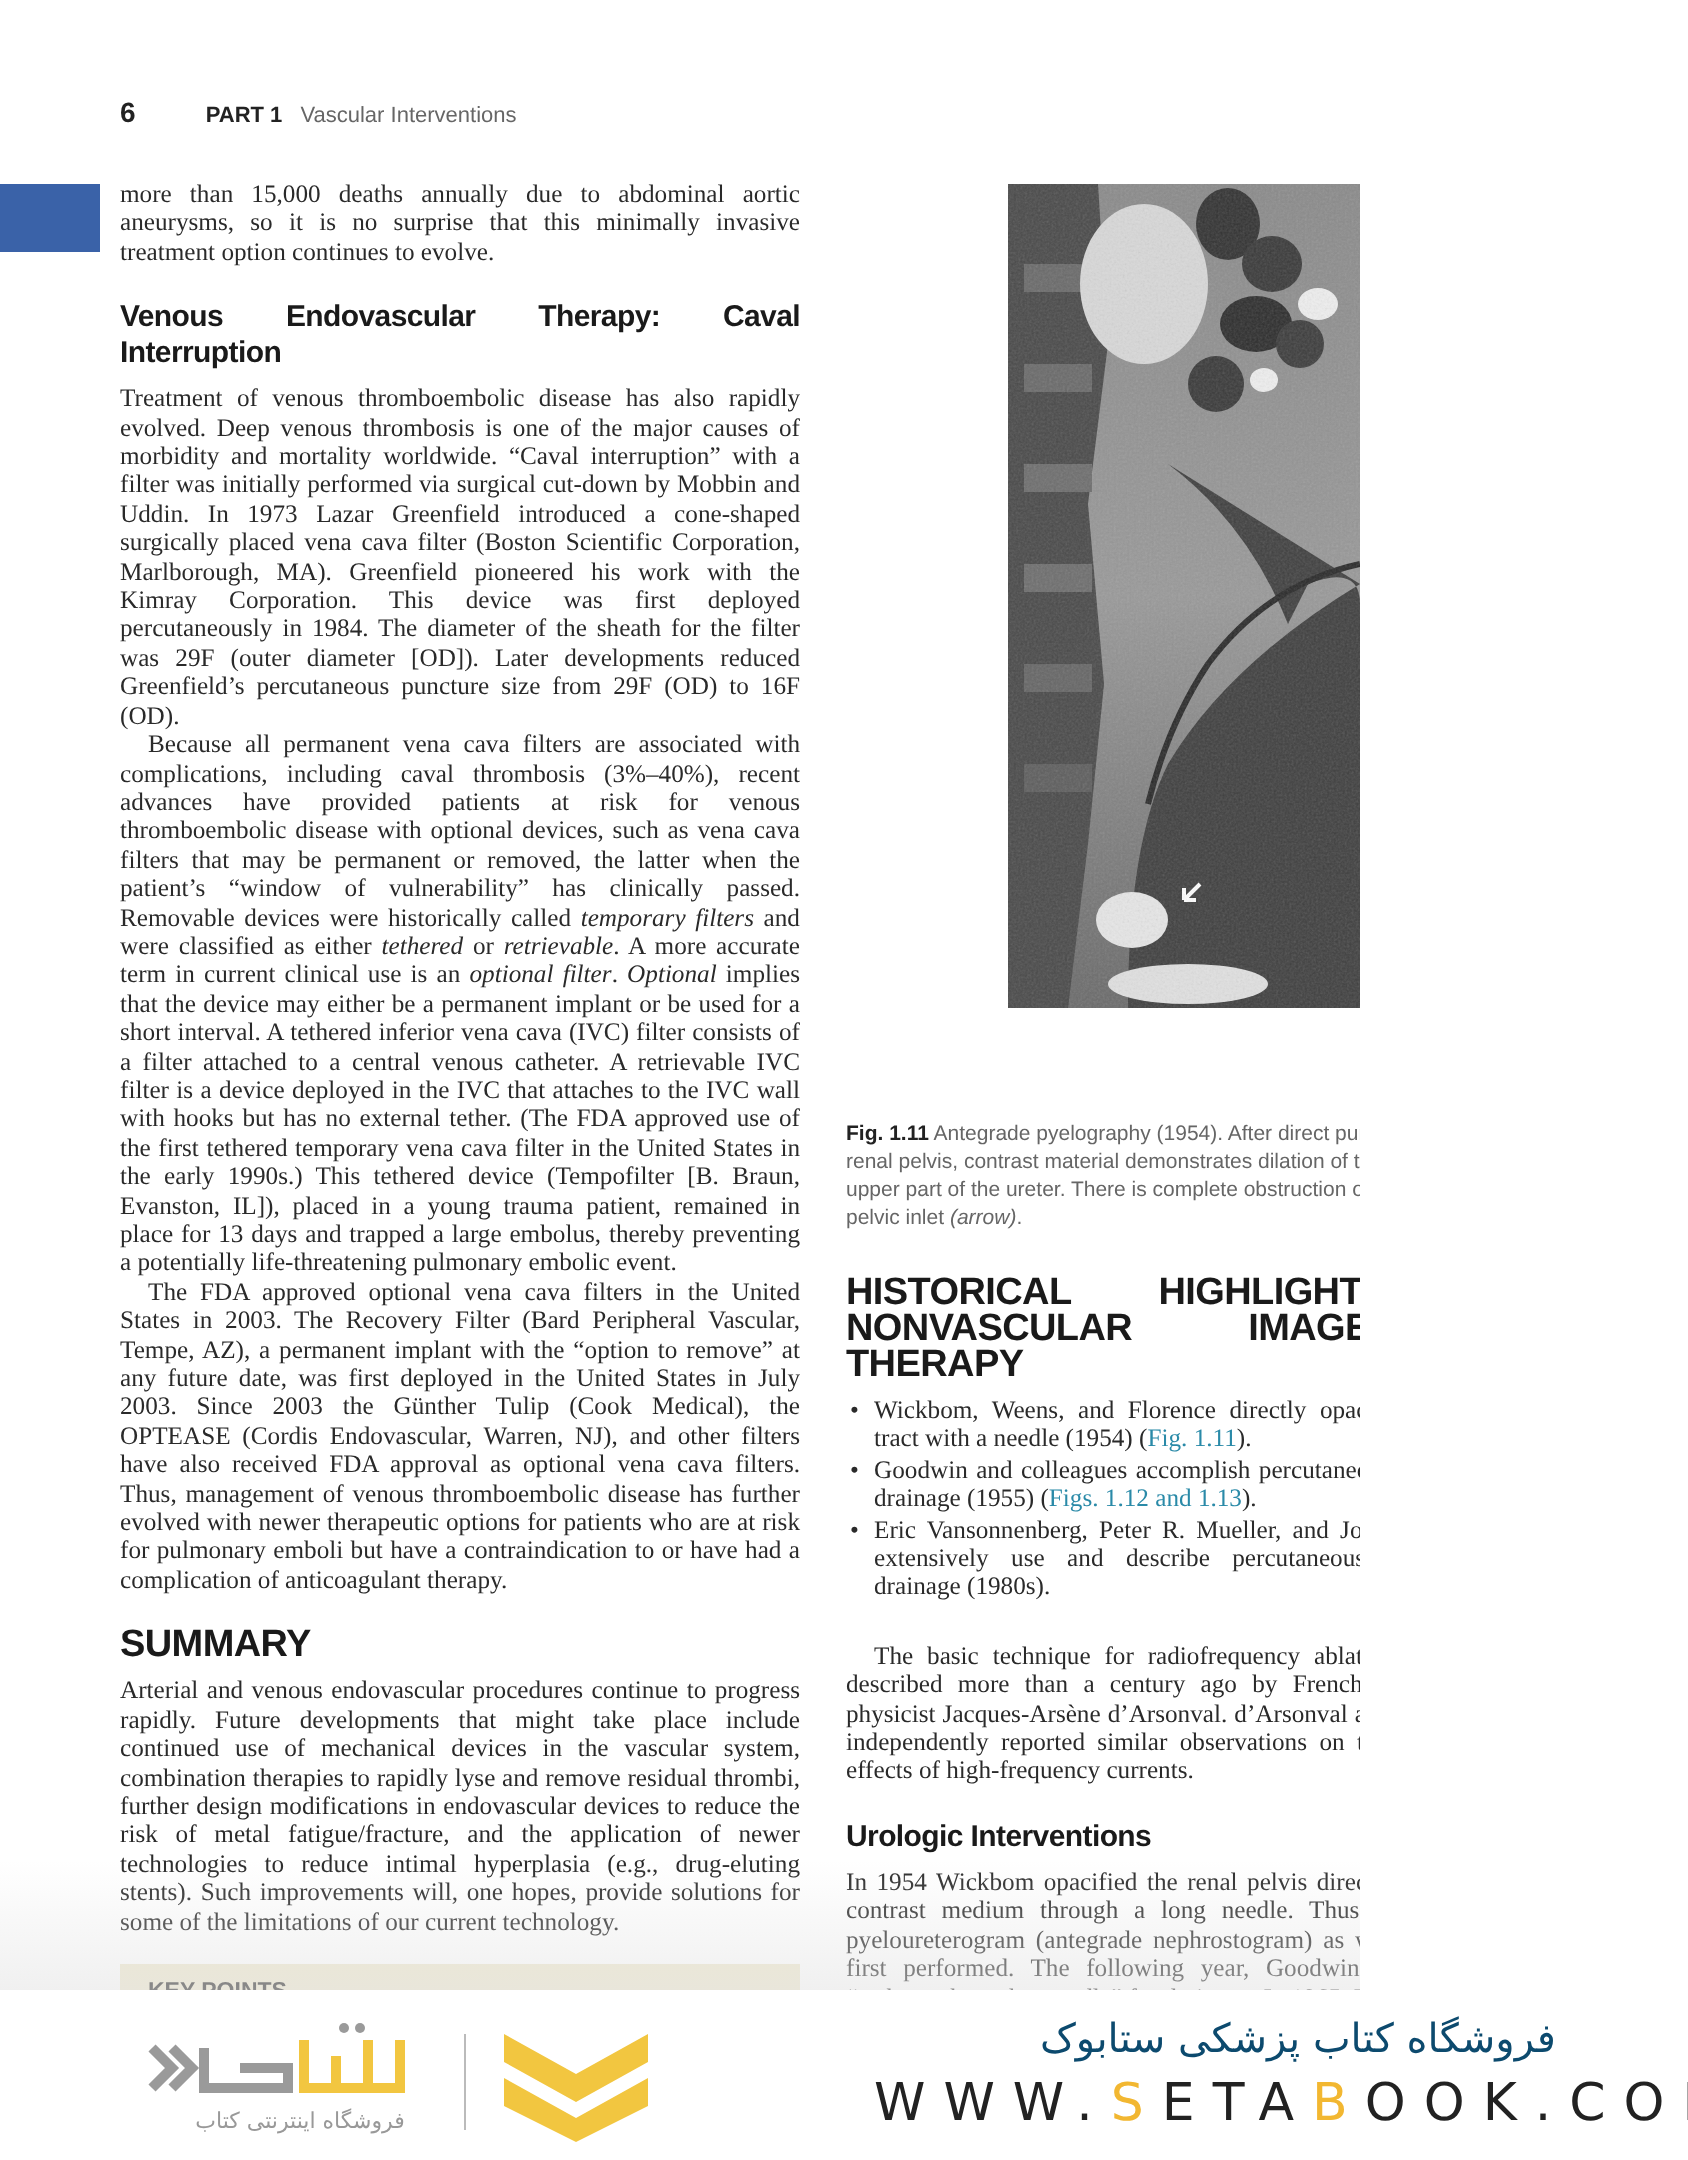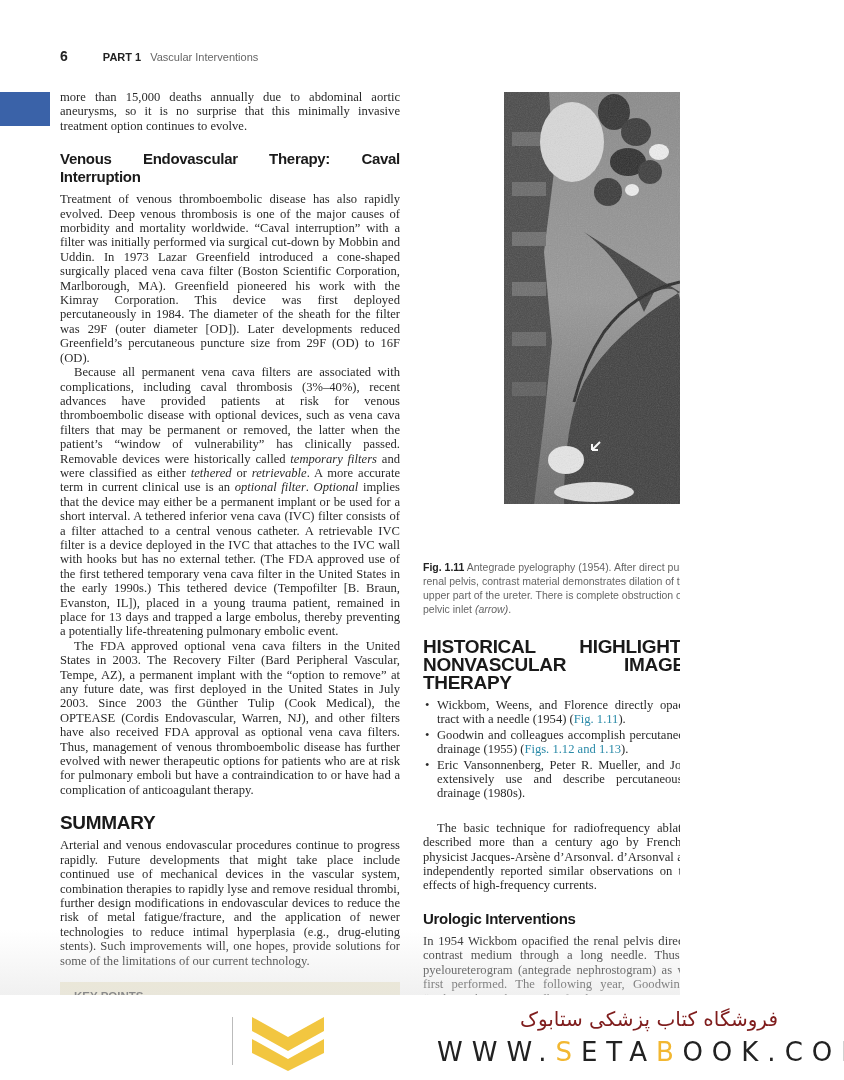--- a/index.html
+++ b/index.html
@@ -29,21 +29,21 @@
   ul li::before { content:"•"; position:absolute; left:2px; top:0; }
   .caption { font-family:"Liberation Sans", sans-serif; font-size:10.5px; line-height:14px; color:#666; text-align:left;margin-top:48px; }
   .caption b { color:#222; }
   .link { color:#2a8aa8; }
   .bullets { text-align:justify; margin-top:2px; }
   .bullets li { margin-bottom:1px; }
   .xray { position:absolute; left:504px; top:92px; width:176px; height:412px; overflow:hidden; background:#777; }
   .footer { position:absolute; left:0; top:995px; width:844px; height:85px; background:#fff; }
   .logo-left { position:absolute; left:72px; top:15px; width:150px; height:60px; }
   .logo-divider { position:absolute; left:232px; top:22px; width:1px; height:48px; background:#bbb; }
-  .site-fa { position:absolute; left:520px; top:12px; font-family:"DejaVu Sans", sans-serif; font-size:20px; color:#7f1d1d; direction:rtl; }
+  .site-fa { position:absolute; left:520px; top:12px; font-family:"DejaVu Sans", sans-serif; font-size:20px; color:#0c4a6e; direction:rtl; }
   .site-url { position:absolute; left:437px; top:42px; font-family:"DejaVu Sans", sans-serif; font-size:26px; letter-spacing:9px; color:#222; }
   .site-url .hl { color:#f2b731; }
 </style>
 </head>
 <body>
 
 <div class="page">
 
   <div class="header">
     <span class="num">6</span>
@@ -124,20 +124,30 @@
     <p class="indent" style="margin-top:20px;">The basic technique for radiofrequency ablation (RFA) was described more than a century ago by French physician and physicist Jacques-Arsène d’Arsonval. d’Arsonval and Nikola Tesla independently reported similar observations on the thermogenic effects of high-frequency currents.</p>
 
     <h2>Urologic Interventions</h2>
     <p>In 1954 Wickbom opacified the renal pelvis directly by injecting contrast medium through a long needle. Thus, the antegrade pyeloureterogram (antegrade nephrostogram) as we know it was first performed. The following year, Goodwin et al. used a “catheter through a needle” for drainage. In 1965, Bartley used</p>
   </div>
 
   <div class="fade"></div>
 </div>
 
 <div class="footer">
+  <div class="logo-left">
+    <svg width="150" height="60" viewBox="0 0 150 60">
+      <path d="M4 14 L14 24 L4 34 M14 14 L24 24 L14 34" stroke="#9a9a9a" stroke-width="5" fill="none"></path>
+      <path d="M30 14 L30 34 L72 34 L72 24 L48 24" stroke="#9a9a9a" stroke-width="5" fill="none"></path>
+      <path d="M80 10 L80 34 L96 34 L96 18 M96 34 L112 34 L112 10 M128 10 L128 34 L112 34" stroke="#f2c640" stroke-width="5" fill="none"></path>
+      <circle cx="100" cy="4" r="2.5" fill="#9a9a9a"></circle>
+        <circle cx="108" cy="4" r="2.5" fill="#9a9a9a"></circle>
+      <text x="78" y="54" font-family="DejaVu Sans, sans-serif" font-size="11" fill="#999" text-anchor="middle" direction="rtl">فروشگاه اینترنتی کتاب</text>
+    </svg>
+  </div>
   <div class="logo-divider"></div>
   <svg style="position:absolute;left:248px;top:18px;" width="80" height="60" viewBox="0 0 80 60">
     <path d="M4 4 L40 24 L76 4 L76 18 L40 38 L4 18 Z" fill="#f2c640"></path>
     <path d="M4 26 L40 46 L76 26 L76 40 L40 58 L4 40 Z" fill="#f2c640"></path>
   </svg>
   <div class="site-fa">فروشگاه کتاب پزشکی ستابوک</div>
   <div class="site-url"><span>WWW.</span><span class="hl">S</span><span>ETA</span><span class="hl">B</span><span>OOK.COM</span></div>
 </div>
 
 </body></html>

